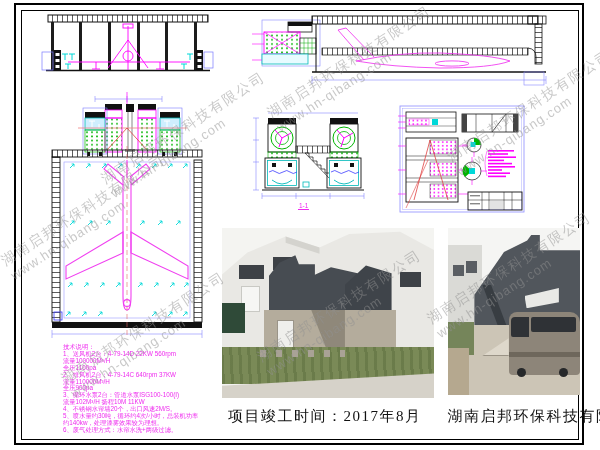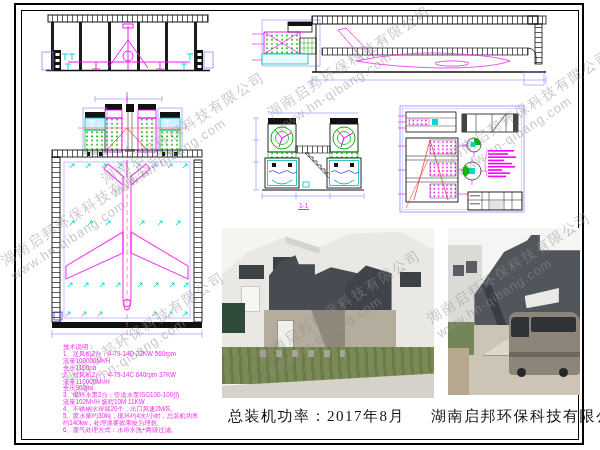--- a/index.html
+++ b/index.html
@@ -397,16 +397,16 @@
          clip-path:polygon(0 100%,100% 0,100% 100%);border-bottom:1px solid #9a9386;"></div>
     <div style="left:46%;top:50%;width:54%;height:38%;background:#8d8579;border-radius:8px 10px 4px 4px;"></div>
     <div style="left:48%;top:53%;width:13%;height:12%;background:#2f3236;border-radius:4px 0 0 2px;"></div>
     <div style="left:63%;top:53%;width:34%;height:9%;background:#2f3236;border-radius:2px;"></div>
     <div style="left:46%;top:74%;width:54%;height:3%;background:#6e675c;"></div>
     <div style="left:52%;top:84%;width:9px;height:9px;background:#26282a;border-radius:50%;"></div>
     <div style="left:84%;top:84%;width:9px;height:9px;background:#26282a;border-radius:50%;"></div>
   </div>
 
   <div class="caption">
-    <span>总装机功率：2017年8月</span><span class="gap"></span><span>湖南启邦环保科技有限公司</span>
+    <span>项目竣工时间：2017年8月</span><span class="gap"></span><span>湖南启邦环保科技有限公司</span>
   </div>
 
 </div>
 
 </body></html>

